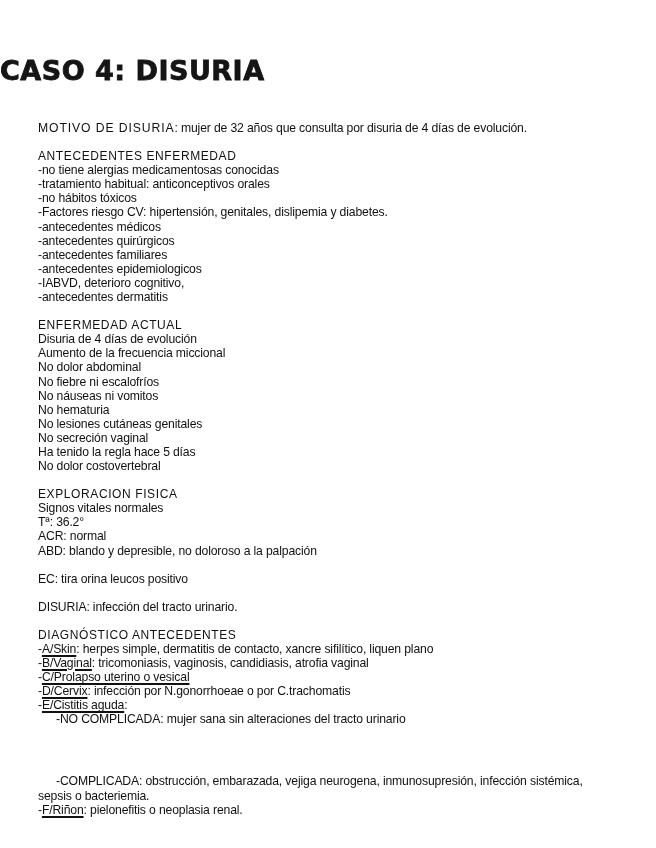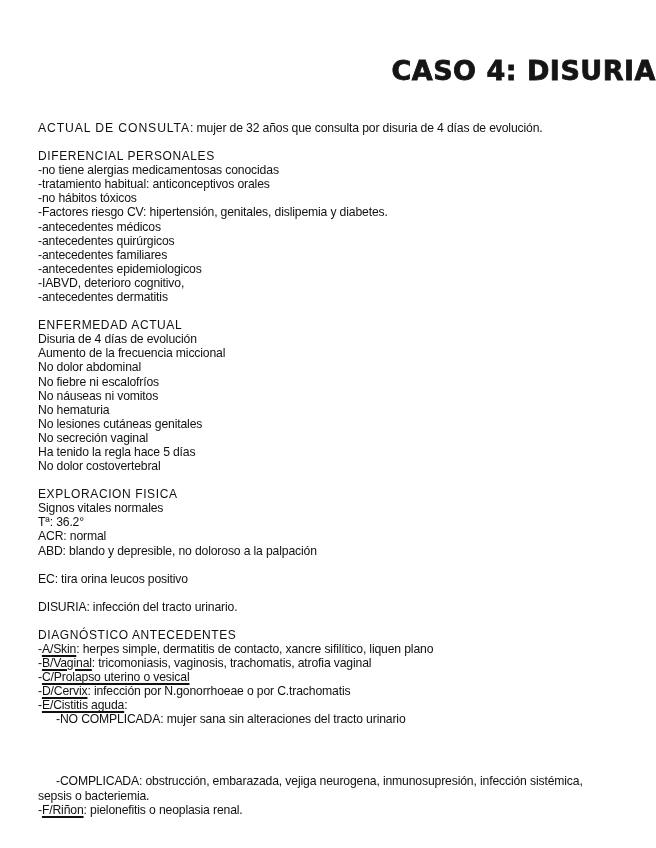--- a/index.html
+++ b/index.html
@@ -21,21 +21,21 @@
       top: 0;
       width: 656px;
       height: 848px;
       background: #ffffff;
     }
     .title {
       position: absolute;
       left: 0;
       top: 53px;
       width: 656px;
-      text-align: right;
+      text-align: left;
       font-family: "DejaVu Sans", "Liberation Sans", sans-serif;
       font-weight: 900;
       font-size: 27px;
       letter-spacing: 0.5px;
       color: #151515;
       line-height: 36px;
       -webkit-text-stroke: 0.8px #151515;
     }
     .content {
       position: absolute;
@@ -80,25 +80,25 @@
 </head>
 <body>
 
 <div class="page">
 
   <div class="title">CASO 4: DISURIA</div>
 
   <div class="content">
 
     <div class="section motivo">
-      <span class="line"><span class="label">ACTUAL DE CONSULTA</span><span>: mujer de 32 años que consulta por disuria de 4 días de evolución.</span></span>
+      <span class="line"><span class="label">MOTIVO DE DISURIA</span><span>: mujer de 32 años que consulta por disuria de 4 días de evolución.</span></span>
     </div>
 
     <div class="section">
-      <span class="heading">DIFERENCIAL PERSONALES</span>
+      <span class="heading">ANTECEDENTES ENFERMEDAD</span>
       <span class="line">-no tiene alergias medicamentosas conocidas</span>
       <span class="line">-tratamiento habitual: anticonceptivos orales</span>
       <span class="line">-no hábitos tóxicos</span>
       <span class="line">-Factores riesgo CV: hipertensión, genitales, dislipemia y diabetes.</span>
       <span class="line">-antecedentes médicos</span>
       <span class="line">-antecedentes quirúrgicos</span>
       <span class="line">-antecedentes familiares</span>
       <span class="line">-antecedentes epidemiologicos</span>
       <span class="line">-IABVD, deterioro cognitivo,</span>
       <span class="line">-antecedentes dermatitis</span>
@@ -132,21 +132,21 @@
 
     <div class="section">
       <span class="line">DISURIA: infección del tracto urinario.</span>
     </div>
 
     <div class="section">
       <span class="heading">DIAGNÓSTICO ANTECEDENTES</span>
 
       <span class="line"><span>-</span><span class="u">A/Skin</span><span>: herpes simple, dermatitis de contacto, xancre sifilítico, liquen plano</span></span>
 
-      <span class="line"><span>-</span><span class="u">B/Vaginal</span><span>: tricomoniasis, vaginosis, trachomatis, atrofia vaginal</span></span>
+      <span class="line"><span>-</span><span class="u">B/Vaginal</span><span>: tricomoniasis, vaginosis, candidiasis, atrofia vaginal</span></span>
 
       <span class="line"><span>-</span><span class="u">C/Prolapso uterino o vesical</span><span></span></span>
 
       <span class="line"><span>-</span><span class="u">D/Cervix</span><span>: infección por N.gonorrhoeae o por C.trachomatis</span></span>
 
       <span class="line"><span>-</span><span class="u">E/Cistitis aguda</span><span>:</span></span>
 
       <span class="line indent">-NO COMPLICADA: mujer sana sin alteraciones del tracto urinario</span>
       <span class="line wrap"><span style="padding-left:18px">-COMPLICADA: obstrucción, embarazada, vejiga neurogena, inmunosupresión, infección sistémica, sepsis o bacteriemia.</span></span>
 

